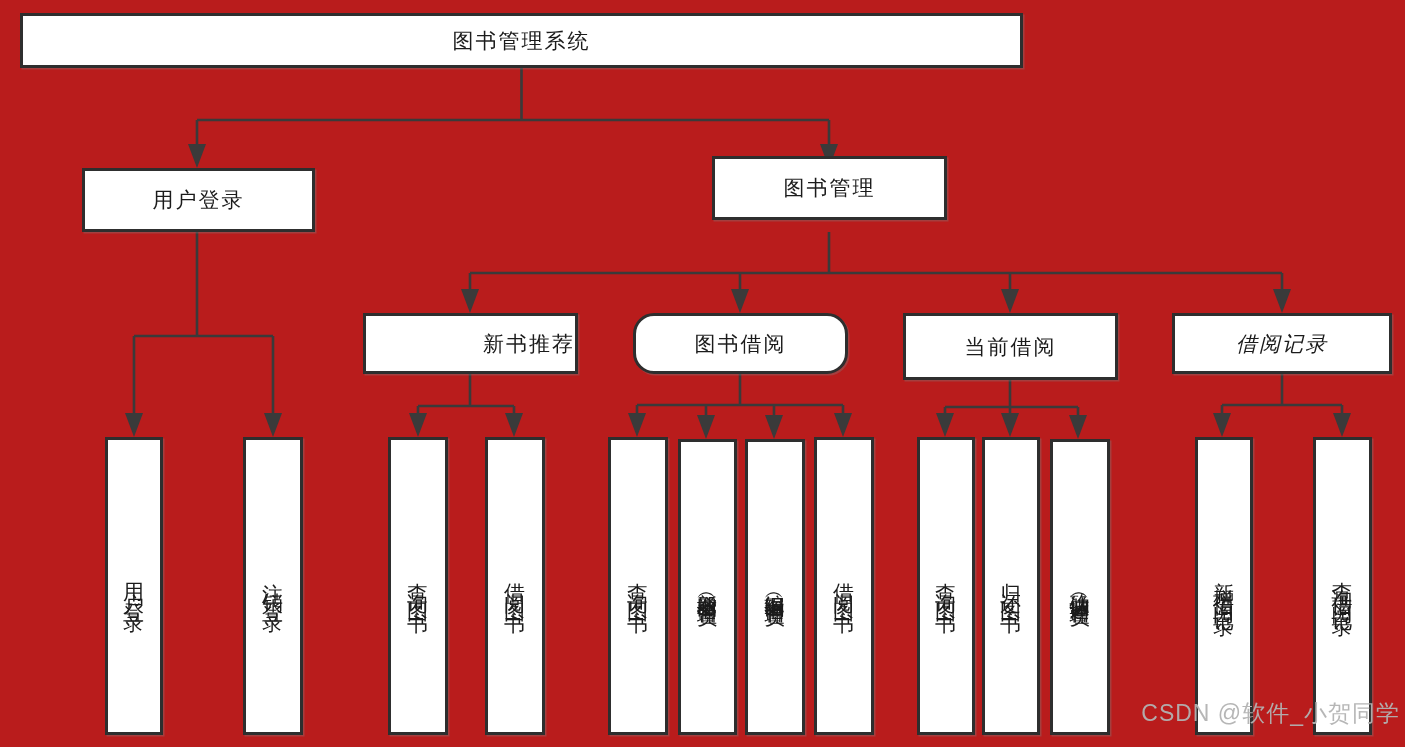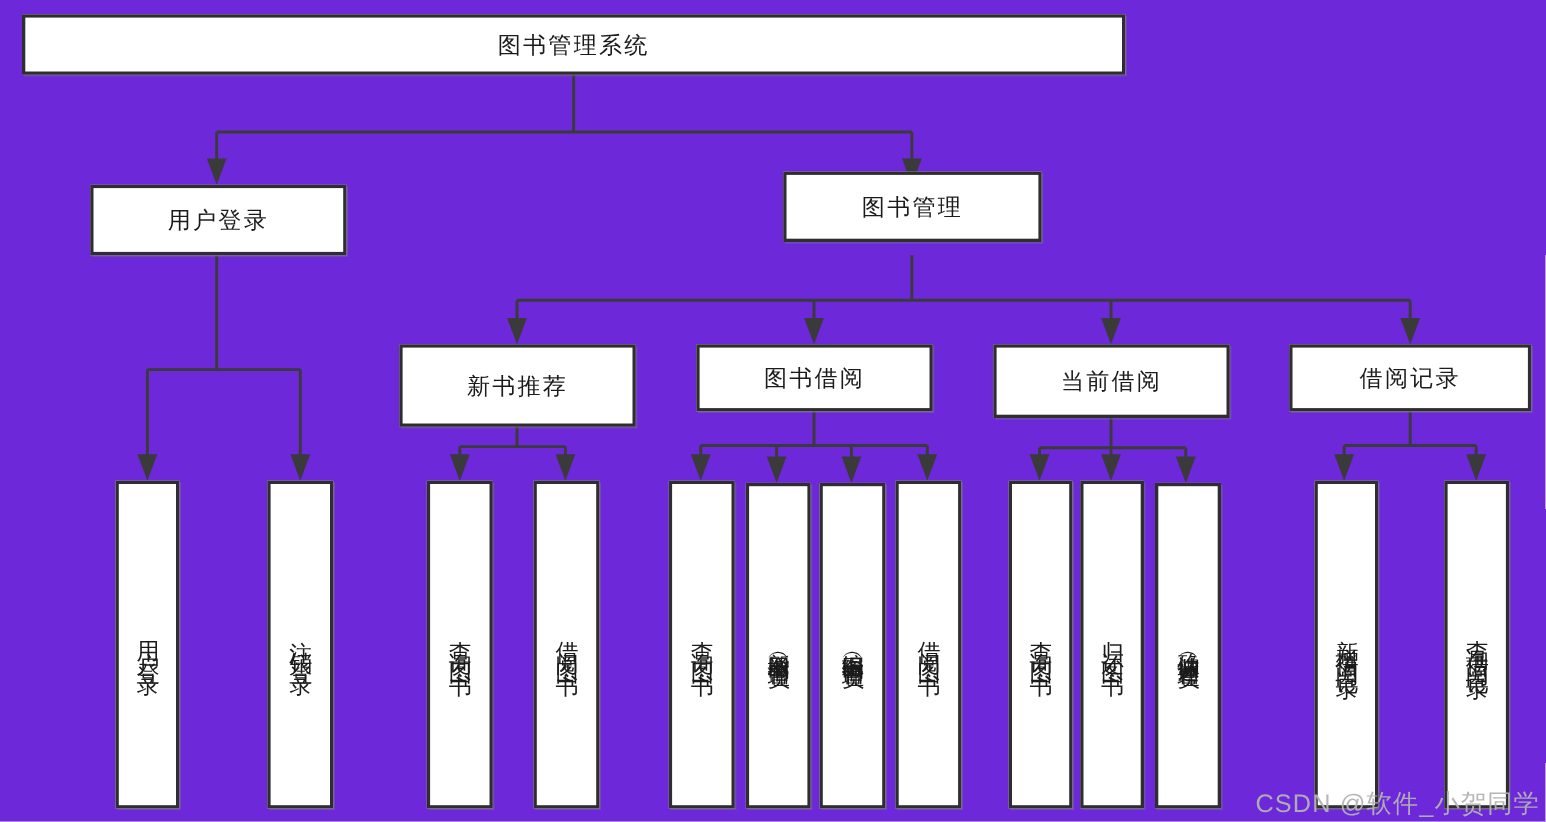--- a/index.html
+++ b/index.html
@@ -1,35 +1,35 @@
 <!DOCTYPE html>
 <html><head>
 <meta charset="utf-8">
 <style>
   html,body{margin:0;padding:0;background:#ffffff;}
   .canvas{
-    position:relative;width:1405px;height:747px;background:#6d28d9;
+    position:relative;width:1405px;height:747px;background:#b91c1c;
     font-family:"Liberation Sans","DejaVu Sans",sans-serif;overflow:hidden;
   }
   .wires{position:absolute;left:0;top:0;width:1405px;height:747px;}
   .node{
     position:absolute;box-sizing:border-box;
     border:3px solid #2e2e2e;background:#ffffff;
     display:flex;align-items:center;justify-content:center;
     color:#1b1b1b;box-shadow:1.5px 1.5px 0 rgba(130,130,130,.35);
   }
   .h{font-size:21px;letter-spacing:2px;}
   .v span{
     writing-mode:vertical-rl;text-orientation:mixed;
     font-size:21px;letter-spacing:10px;line-height:1;
   }
   .v.med span{letter-spacing:7px;}
   .v.long span{font-size:20px;letter-spacing:2px;}
   .watermark{
-    position:absolute;right:5px;bottom:1px;
+    position:absolute;right:5px;bottom:18px;
     font-size:23px;color:rgba(178,178,178,.95);letter-spacing:1px;
     white-space:nowrap;
   }
 </style>
 </head>
 <body>
 
 <div class="canvas">
 
   <svg class="wires" viewBox="0 0 1405 747">
@@ -76,30 +76,30 @@
     <span>图书管理系统</span>
   </div>
 
   <div class="node h" style="left:82px;top:168px;width:233px;height:64px;">
     <span>用户登录</span>
   </div>
   <div class="node h" style="left:712px;top:156px;width:235px;height:64px;">
     <span>图书管理</span>
   </div>
 
-  <div class="node h" style="left:363px;top:313px;width:215px;height:75px;">
+  <div class="node h" style="left:363px;top:313px;width:215px;height:61px;justify-content:flex-end;">
     <span>新书推荐</span>
   </div>
-  <div class="node h" style="left:633px;top:313px;width:215px;height:61px;">
+  <div class="node h" style="left:633px;top:313px;width:215px;height:61px;border-radius:21px;">
     <span>图书借阅</span>
   </div>
   <div class="node h" style="left:903px;top:313px;width:215px;height:67px;">
     <span>当前借阅</span>
   </div>
-  <div class="node h" style="left:1172px;top:313px;width:220px;height:61px;">
+  <div class="node h" style="left:1172px;top:313px;width:220px;height:61px;font-style:italic;">
     <span>借阅记录</span>
   </div>
 
   <div class="node v" style="left:105px;top:437px;width:58px;height:298px;">
     <span>用户登录</span>
   </div>
   <div class="node v" style="left:243px;top:437px;width:60px;height:298px;">
     <span>注销登录</span>
   </div>
 

